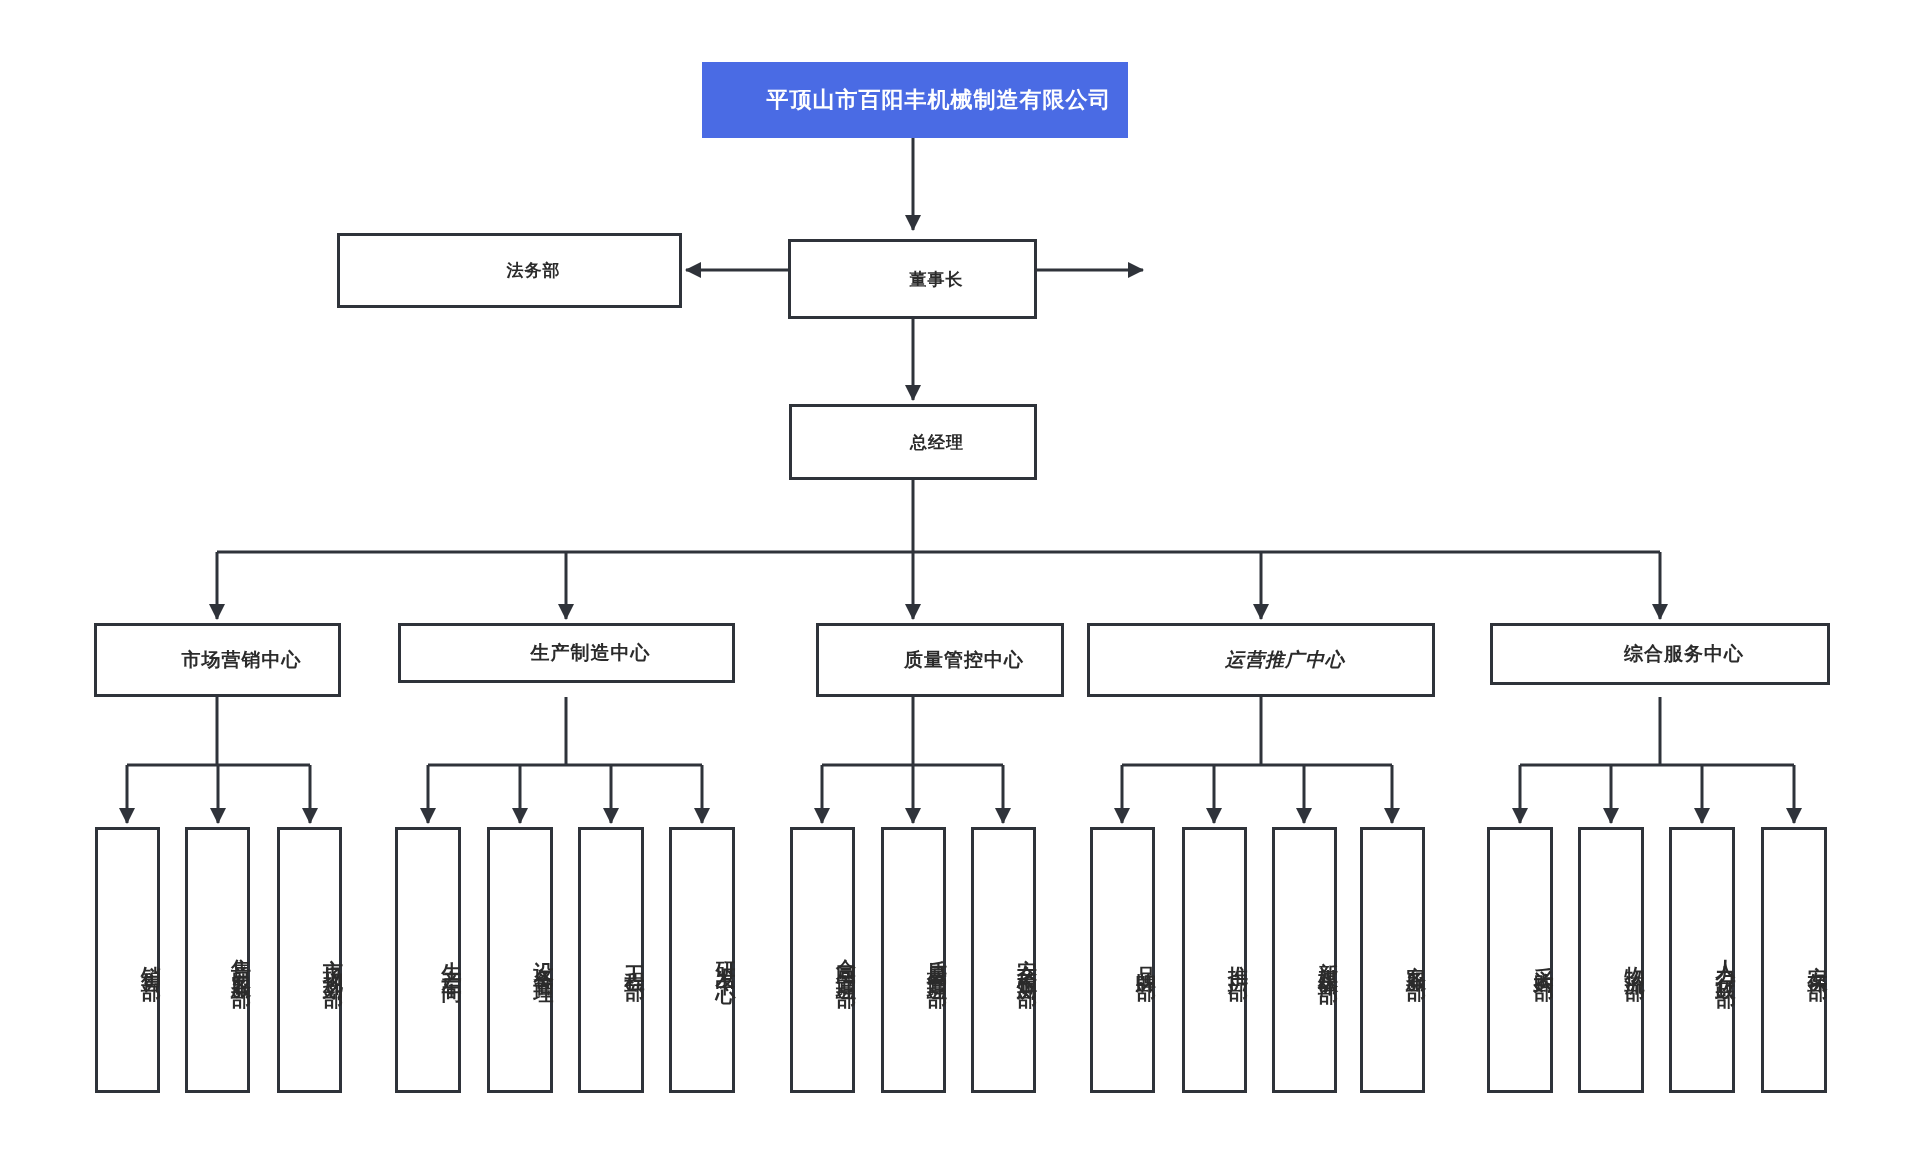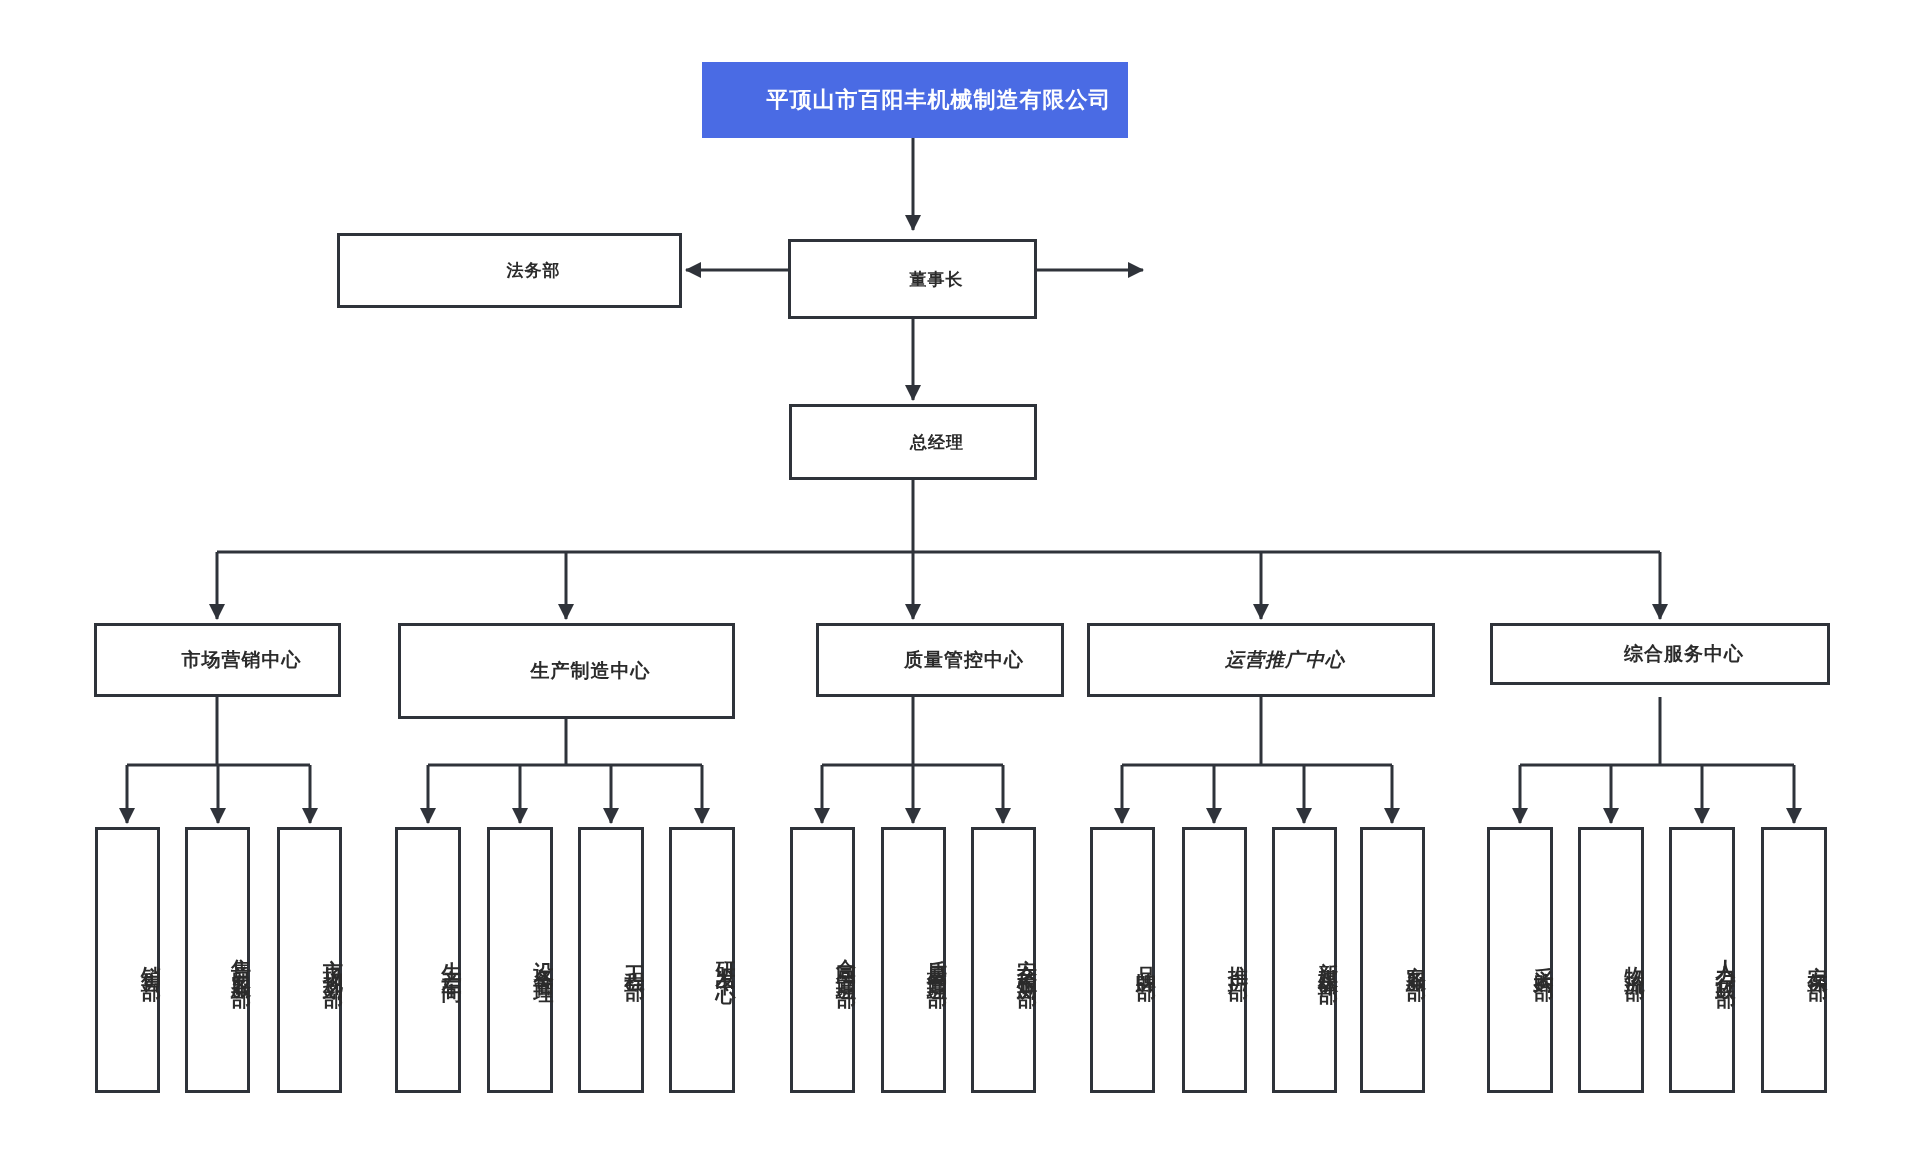--- a/index.html
+++ b/index.html
@@ -125,21 +125,21 @@
   </svg>
 
   <div class="box root-box" style="left:702px;top:62px;width:426px;height:76px;">平顶山市百阳丰机械制造有限公司</div>
 
   <div class="box h-box" style="left:337px;top:233px;width:345px;height:75px;">法务部</div>
   <div class="box h-box" style="left:788px;top:233px;width:249px;height:80px;margin-top:6px;">董事长</div>
 
   <div class="box h-box" style="left:789px;top:404px;width:248px;height:76px;">总经理</div>
 
   <div class="box center-box" style="left:94px;top:623px;width:247px;height:74px;">市场营销中心</div>
-  <div class="box center-box" style="left:398px;top:623px;width:337px;height:96px;">生产制造中心</div>
+  <div class="box center-box" style="left:398px;top:623px;width:337px;height:60px;">生产制造中心</div>
   <div class="box center-box" style="left:816px;top:623px;width:248px;height:74px;">质量管控中心</div>
   <div class="box center-box" style="left:1087px;top:623px;width:348px;height:74px;font-style:italic;">运营推广中心</div>
   <div class="box center-box" style="left:1490px;top:623px;width:340px;height:62px;">综合服务中心</div>
 
   <div class="box leaf-box" style="left:95px;top:827px;width:65px;height:266px;">
     <span class="vtext">销售部</span>
   </div>
   <div class="box leaf-box" style="left:185px;top:827px;width:65px;height:266px;">
     <span class="vtext">售前客服部</span>
   </div>

